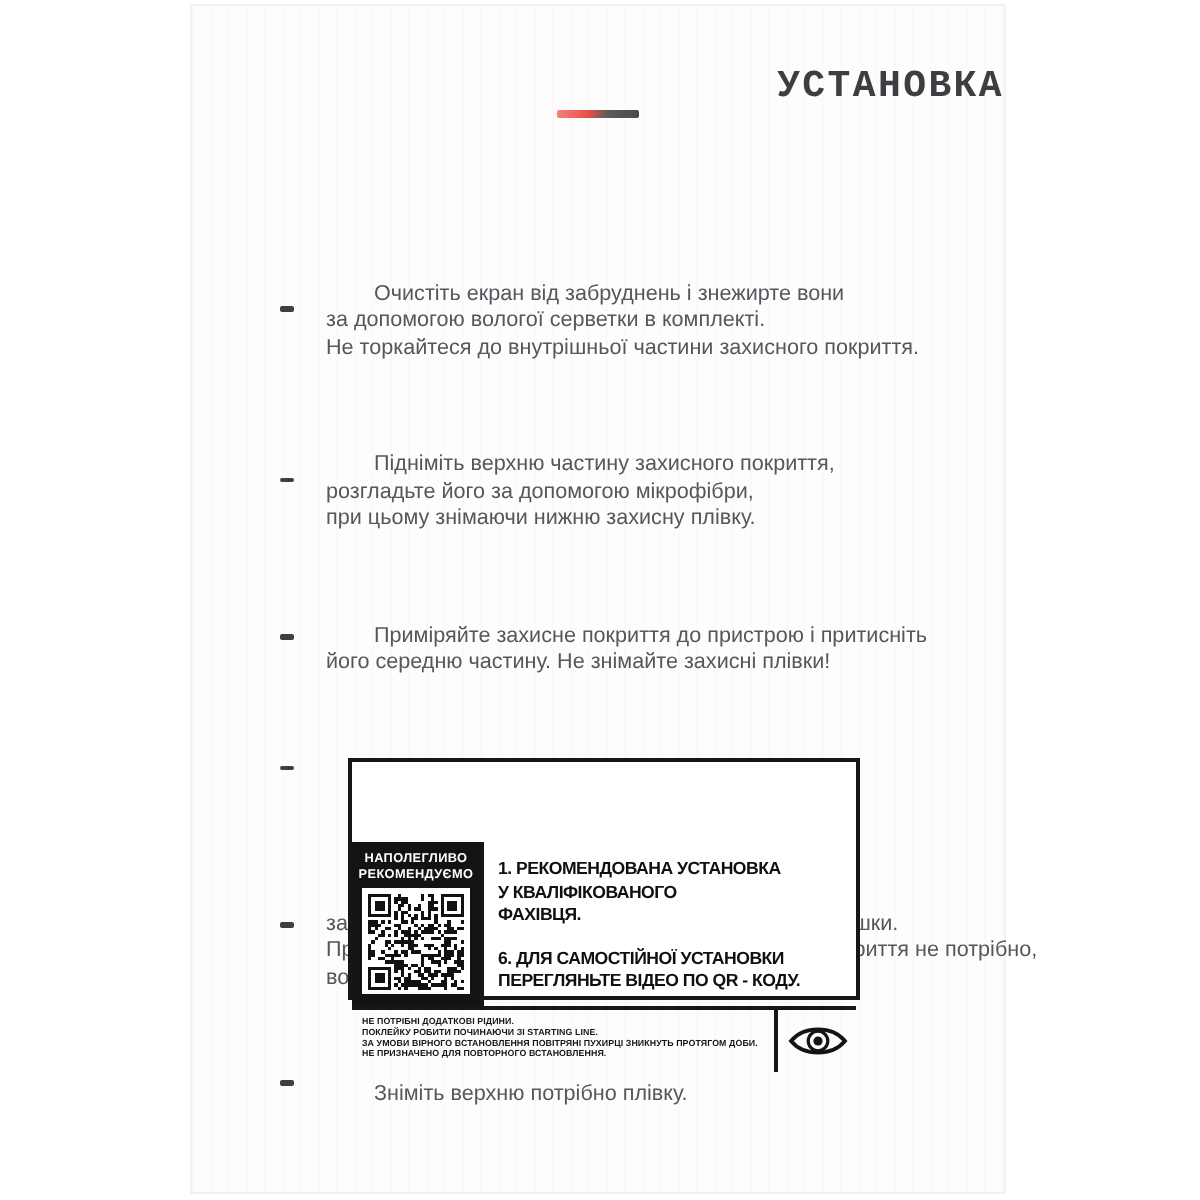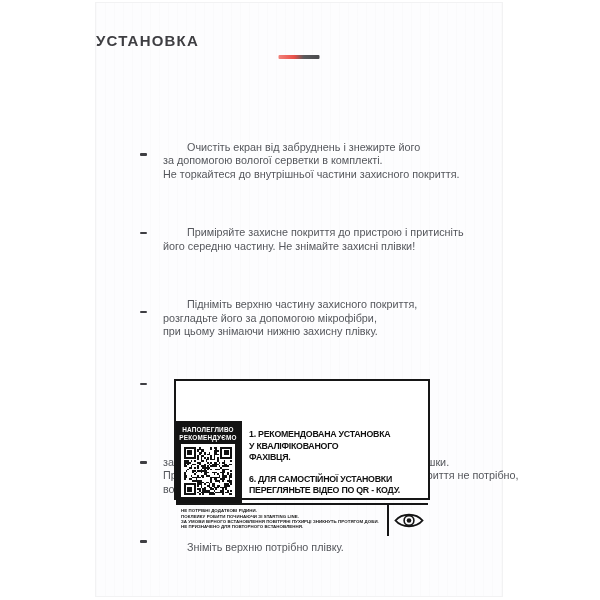--- a/index.html
+++ b/index.html
@@ -5,22 +5,22 @@
   * { margin:0; padding:0; box-sizing:border-box; }
   html,body { width:600px; height:600px; background:#ffffff; overflow:hidden;
               font-family:"Liberation Sans", sans-serif; }
   .canvas { position:relative; width:600px; height:600px; background:#ffffff; }
 
   
   .sheet { position:absolute; left:95px; top:2px; width:408px; height:595px;
            background:#fdfdfe; border:1px solid #f2f2f3;
            background-image:repeating-linear-gradient(90deg, rgba(0,0,0,0.012) 0 1px, transparent 1px 9px); }
 
-  .page-title { position:absolute; left:0; right:0; top:29px; text-align:left;
-                font-size:15px; font-weight:600; letter-spacing:1.2px; color:#3e3e42; }
+  .page-title { position:absolute; left:0; right:0; top:29px; text-align:right;
+                font-size:19px; font-weight:600; letter-spacing:1.2px; color:#3e3e42;font-family:Liberation Mono, monospace; }
   .title-underline { position:absolute; left:50%; top:52px; transform:translateX(-50%);
                      width:41px; height:4px; border-radius:1px;
                      background:linear-gradient(90deg,#f1837b 0%,#e94f48 38%,#5a5a5c 62%,#4a4a4c 100%); }
 
   
   .instructions { position:absolute; left:0; top:111px; right:0; }
   .instruction-item { position:relative; padding-left:67px; margin-bottom:5px;
                       font-size:10.8px; line-height:13.4px; color:#55575c; white-space:pre; }
   .dash { position:absolute; left:44px; top:50%; margin-top:-1px;
           width:7px; height:2.4px; background:#3f3f43; border-radius:1px; }
@@ -51,34 +51,34 @@
 
 <div class="canvas">
   <div class="sheet">
 
     <div class="page-title">УСТАНОВКА</div>
     <div class="title-underline"></div>
 
     <div class="instructions">
       <div class="instruction-item">
         <span class="dash"></span>
-        <span>Очистіть екран від забруднень і знежирте його
+        <span>Очистіть екран від забруднень і знежирте вони
 за допомогою вологої серветки в комплекті.
 Не торкайтеся до внутрішньої частини захисного покриття.</span>
-      </div>
-      <div class="instruction-item">
-        <span class="dash"></span>
-        <span>Приміряйте захисне покриття до пристрою і притисніть
-його середню частину. Не знімайте захисні плівки!</span>
       </div>
       <div class="instruction-item">
         <span class="dash"></span>
         <span>Підніміть верхню частину захисного покриття,
 розгладьте його за допомогою мікрофібри,
 при цьому знімаючи нижню захисну плівку.</span>
+      </div>
+      <div class="instruction-item">
+        <span class="dash"></span>
+        <span>Приміряйте захисне покриття до пристрою і притисніть
+його середню частину. Не знімайте захисні плівки!</span>
       </div>
       <div class="instruction-item">
         <span class="dash"></span>
         <span>Повторіть дії з нижньою частиною плівки.</span>
       </div>
       <div class="instruction-item">
         <span class="dash"></span>
         <span>Розгладьте захисне покриття по екрану
 за допомогою мікрофібри, видаліть повітряні бульбашки.
 При наявності дрібних бульбашок переклеювати покриття не потрібно,

